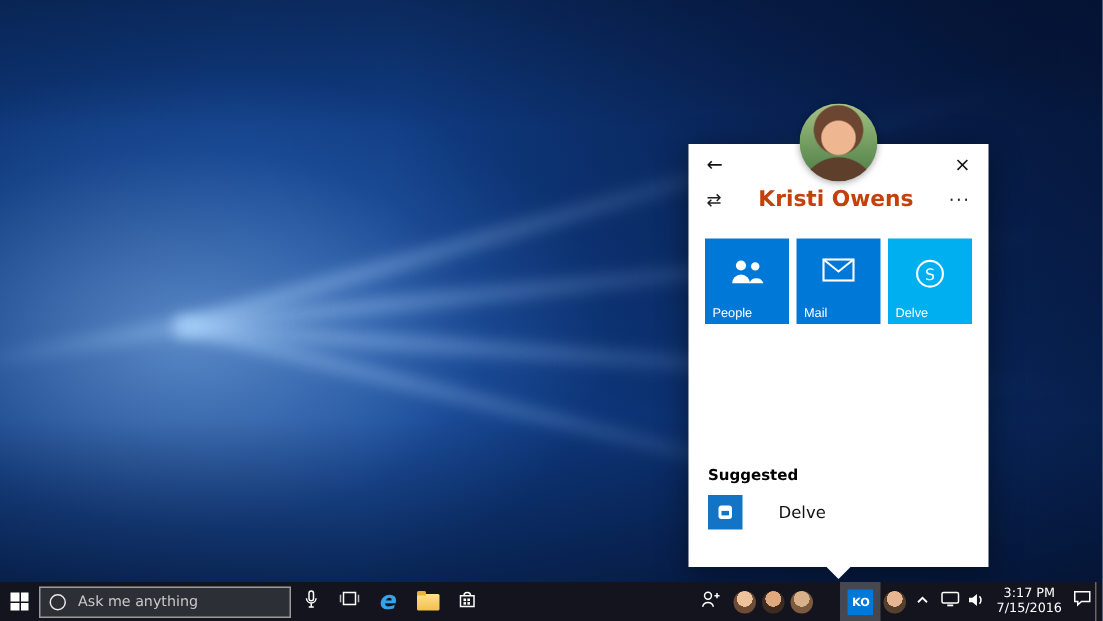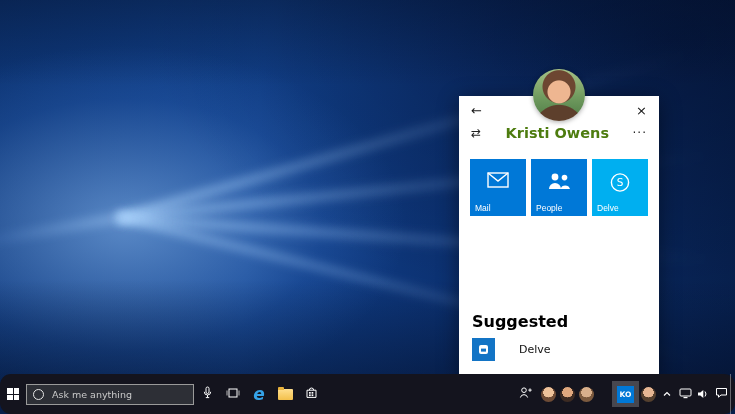--- a/index.html
+++ b/index.html
@@ -33,34 +33,34 @@
     width:52px; height:52px; border-radius:50%; box-shadow:0 1px 5px rgba(0,0,0,.35);
     background:
       radial-gradient(circle at 50% 44%, #eeb691 0 11px, rgba(0,0,0,0) 12px),
       radial-gradient(circle at 50% 34%, #6d4631 0 16px, rgba(0,0,0,0) 17px),
       radial-gradient(circle at 50% 118%, #5d3f2c 0 25px, rgba(0,0,0,0) 26px),
       linear-gradient(180deg,#a7c286,#6f9a5e 55%,#4e7a45); }
   .fly-top { display:flex; justify-content:space-between; align-items:center; padding:8px 12px 0; height:21px; }
   .icon-btn { font-size:13px; color:#111; line-height:1; cursor:pointer; background:none; border:0; padding:0; font-family:inherit; }
   .name-row { display:flex; justify-content:space-between; align-items:center; padding:8px 12px 0; }
   .small-glyph { font-size:12px; color:#222; letter-spacing:1px; }
-  .contact-name { font-size:14.5px; font-weight:700; color:#4d7c0f; }
+  .contact-name { font-size:14.5px; font-weight:700; color:#c2410c; }
   .tiles { display:flex; gap:5px; padding:18px 11px 0; }
   .tile { width:57px; height:57px; background:#0078d7; position:relative; cursor:pointer; border:0; padding:0; }
   .tile.skype { background:#00aff0; }
   .ticon { position:absolute; top:13px; left:50%; transform:translateX(-50%); }
   .tlabel { position:absolute; left:5px; bottom:3px; font-size:8.5px; color:#fff; }
-  .suggested-heading { margin-top:96px; padding:0 13px; font-size:16px; font-weight:700; color:#000; }
+  .suggested-heading { margin-top:96px; padding:0 13px; font-size:10px; font-weight:700; color:#000; }
   .suggested-item { display:flex; align-items:center; gap:24px; padding:7px 13px 0; cursor:pointer; background:none; border:0; width:100%; font-family:inherit; }
   .delve-sq { width:23px; height:23px; background:#1374c5; display:flex; align-items:center; justify-content:center; flex:none; }
   .delve-label { font-size:11px; color:#111; }
 
   
-  .taskbar { position:absolute; left:0; right:0; bottom:0; height:40px; background:#14141e;
-    display:flex; align-items:center; z-index:5;border-radius:11px; }
+  .taskbar { position:absolute; left:0; right:0; bottom:0; height:26px; background:#14141e;
+    display:flex; align-items:center; z-index:5; }
   .tb-btn { height:26px; min-width:26px; display:flex; align-items:center; justify-content:center;
     background:transparent; border:0; padding:0; cursor:pointer; color:#fff; font-family:inherit; }
   .win-logo { width:12px; height:12px; display:grid; grid-template-columns:1fr 1fr; gap:1px; }
   .win-logo i { background:#fff; }
   .searchbox { height:21px; width:168px; background:#2d2f36; border:1px solid #9a9a9a;
     display:flex; align-items:center; padding:0 6px; gap:6px; }
   .cortana-ring { width:11px; height:11px; border:1.5px solid #e8e8e8; border-radius:50%; flex:none; }
   .search-input { flex:1; min-width:0; background:transparent; border:0; outline:none; color:#ddd; font-size:9.5px; font-family:inherit; }
   .search-input::placeholder { color:#c9c9c9; }
   .edge-e { font-size:17px; font-weight:700; color:#35a3e8; line-height:1; font-style:italic; }
@@ -103,37 +103,37 @@
 
     <div class="name-row">
       <button class="icon-btn small-glyph">⇄</button>
       <span class="contact-name">Kristi Owens</span>
       <button class="icon-btn small-glyph">···</button>
     </div>
 
     <div class="tiles">
       <button class="tile">
         <span class="ticon">
-          <svg width="22" height="16" viewBox="0 0 22 16">
-              <rect x="1" y="1" width="20" height="14" fill="none" stroke="#fff" stroke-width="1.4"></rect>
-              <path d="M1 1 l10 8 10-8" fill="none" stroke="#fff" stroke-width="1.4"></path>
-            </svg>
-        </span>
-        <span class="tlabel">Mail</span>
-      </button>
-      <button class="tile">
-        <span class="ticon">
           <svg width="24" height="17" viewBox="0 0 24 17">
               <circle cx="8" cy="5" r="3.4" fill="#fff"></circle>
               <path d="M2 17 a6 6 0 0 1 12 0 z" fill="#fff"></path>
               <circle cx="17.5" cy="5.6" r="2.8" fill="#fff"></circle>
               <path d="M13.5 17 a5 5 0 0 1 9.5 0 z" fill="#fff"></path>
             </svg>
         </span>
         <span class="tlabel">People</span>
+      </button>
+      <button class="tile">
+        <span class="ticon">
+          <svg width="22" height="16" viewBox="0 0 22 16">
+              <rect x="1" y="1" width="20" height="14" fill="none" stroke="#fff" stroke-width="1.4"></rect>
+              <path d="M1 1 l10 8 10-8" fill="none" stroke="#fff" stroke-width="1.4"></path>
+            </svg>
+        </span>
+        <span class="tlabel">Mail</span>
       </button>
       <button class="tile skype">
         <span class="ticon">
           <svg width="21" height="21" viewBox="0 0 21 21">
               <circle cx="10.5" cy="10.5" r="8.6" fill="none" stroke="#fff" stroke-width="1.4"></circle>
               <text x="10.5" y="14.4" font-size="10.5" fill="#fff" text-anchor="middle" font-family="DejaVu Sans, sans-serif">S</text>
             </svg>
         </span>
         <span class="tlabel">Delve</span>
       </button>
@@ -260,20 +260,24 @@
 
       <button class="tb-btn tray-btn">
         <span>
           <svg width="12" height="10" viewBox="0 0 12 10">
               <path d="M1 3.5 h2.3 L6.3 1 v8 L3.3 6.5 H1 z" fill="#fff"></path>
               <path d="M8 2.5 a4 4 0 0 1 0 5" stroke="#fff" fill="none"></path>
             </svg>
         </span>
       </button>
 
+      <button class="tb-btn clock-btn">
+        <span>3:17 PM</span>
+        <span>7/15/2016</span>
+      </button>
 
       <button class="tb-btn tray-btn">
         <span>
           <svg width="13" height="12" viewBox="0 0 13 12">
               <path d="M1.5 1.5 h10 v6.5 h-5.5 l-2.5 2.2 v-2.2 h-2 z" fill="none" stroke="#fff"></path>
             </svg>
         </span>
       </button>
 
       <div class="show-desktop"></div>

